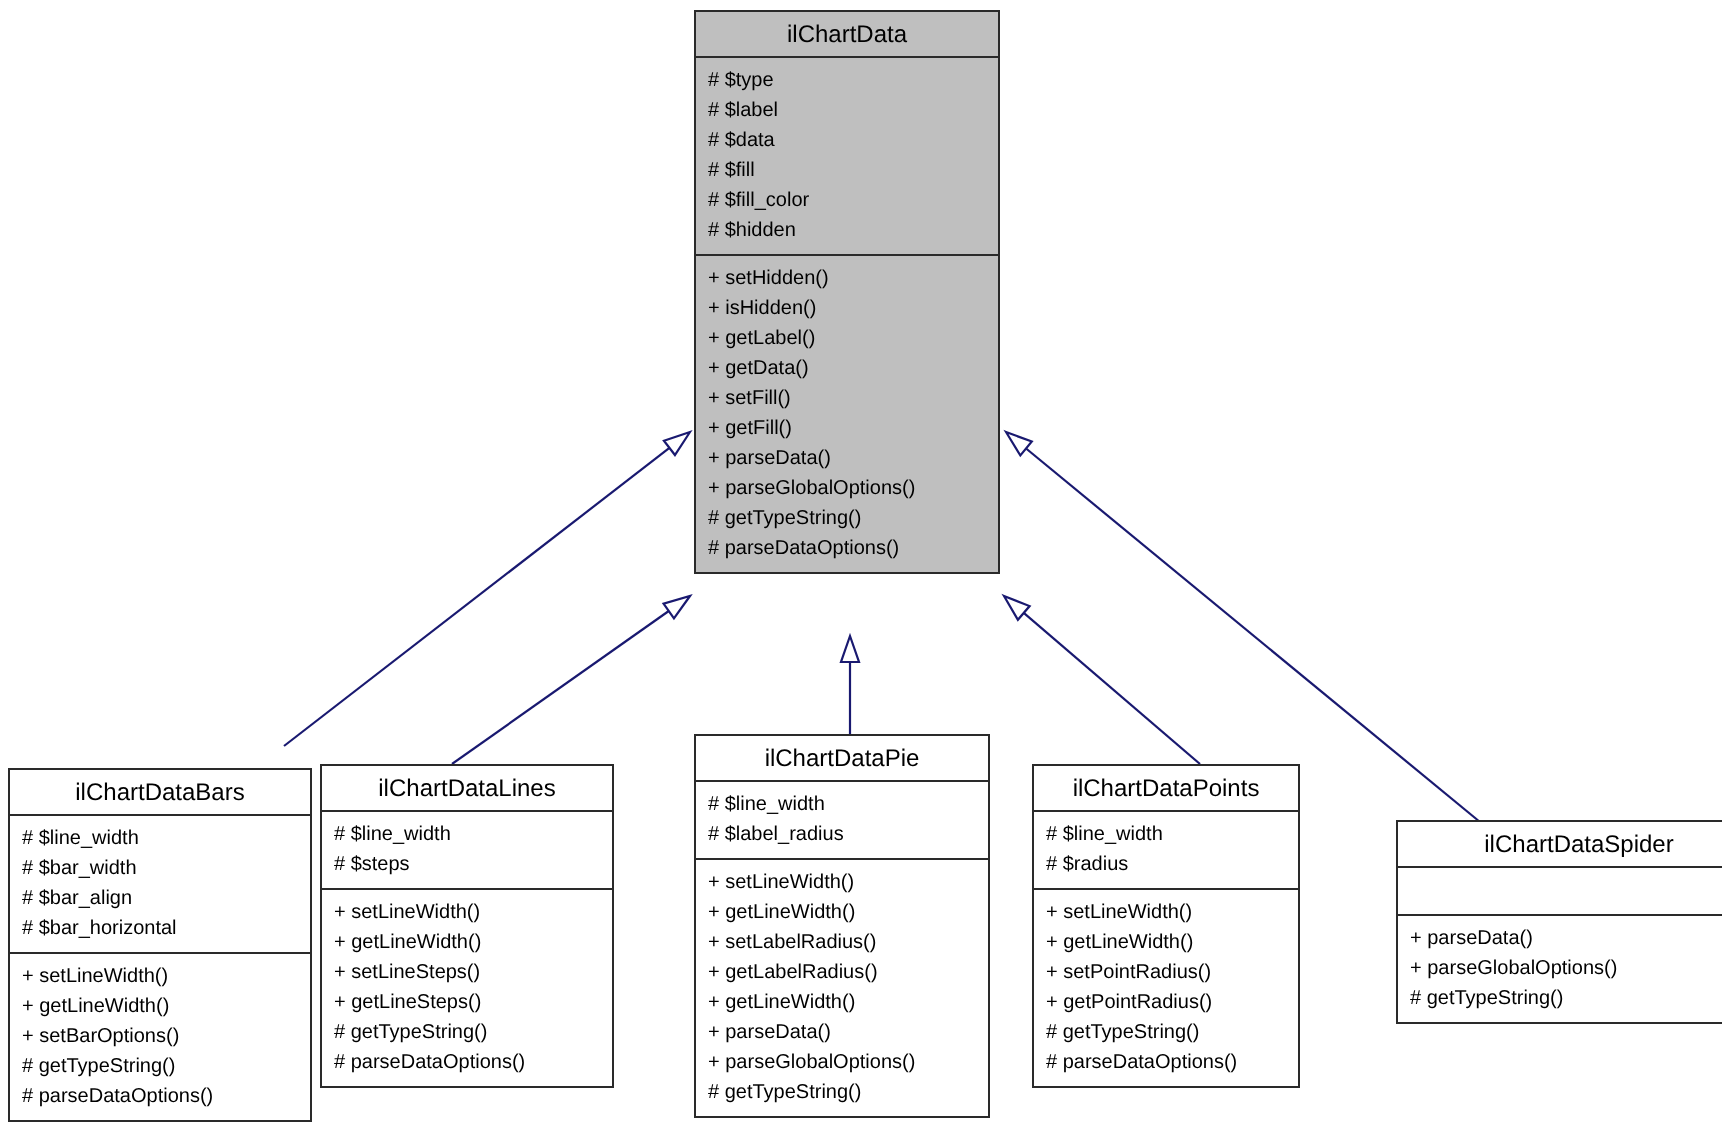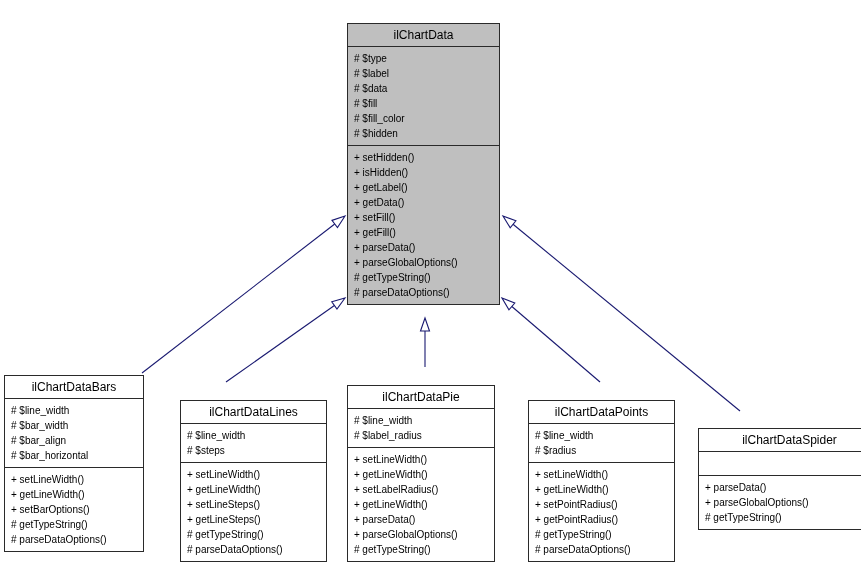--- a/index.html
+++ b/index.html
@@ -17,21 +17,20 @@
     left: 0; top: 0;
     width: 861px; height: 565px;
     z-index: 1;
   }
   .class-box {
     position: absolute;
     background: #ffffff;
     border: 1.4px solid #2a2a2a;
     z-index: 2;
     box-sizing: border-box;
-    margin-top: 18px;
   }
   .class-box.highlight { background: #bfbfbf; }
   .class-title {
     text-align: center;
     font-size: 12px;
     line-height: 13px;
     padding: 5px 4px 4px 4px;
     white-space: nowrap;
   }
   .class-section {
@@ -90,38 +89,38 @@
         <div class="member-line">+ getData()</div>
         <div class="member-line">+ setFill()</div>
         <div class="member-line">+ getFill()</div>
         <div class="member-line">+ parseData()</div>
         <div class="member-line">+ parseGlobalOptions()</div>
         <div class="member-line"># getTypeString()</div>
         <div class="member-line"># parseDataOptions()</div>
       </div>
   </div>
 
-  <div class="class-box" style="left:4px; top:357px; width:140px;">
+  <div class="class-box" style="left:4px; top:384px; width:152px;">
     <div class="class-title">ilChartDataBars</div>
     <div class="class-section">
         <div class="member-line"># $line_width</div>
         <div class="member-line"># $bar_width</div>
         <div class="member-line"># $bar_align</div>
         <div class="member-line"># $bar_horizontal</div>
       </div>
     <div class="class-section">
         <div class="member-line">+ setLineWidth()</div>
         <div class="member-line">+ getLineWidth()</div>
         <div class="member-line">+ setBarOptions()</div>
         <div class="member-line"># getTypeString()</div>
         <div class="member-line"># parseDataOptions()</div>
       </div>
   </div>
 
-  <div class="class-box" style="left:180px; top:382px; width:147px;">
+  <div class="class-box" style="left:160px; top:382px; width:147px;">
     <div class="class-title">ilChartDataLines</div>
     <div class="class-section">
         <div class="member-line"># $line_width</div>
         <div class="member-line"># $steps</div>
       </div>
     <div class="class-section">
         <div class="member-line">+ setLineWidth()</div>
         <div class="member-line">+ getLineWidth()</div>
         <div class="member-line">+ setLineSteps()</div>
         <div class="member-line">+ getLineSteps()</div>
@@ -133,28 +132,29 @@
   <div class="class-box" style="left:347px; top:367px; width:148px;">
     <div class="class-title">ilChartDataPie</div>
     <div class="class-section">
         <div class="member-line"># $line_width</div>
         <div class="member-line"># $label_radius</div>
       </div>
     <div class="class-section">
         <div class="member-line">+ setLineWidth()</div>
         <div class="member-line">+ getLineWidth()</div>
         <div class="member-line">+ setLabelRadius()</div>
+        <div class="member-line">+ getLabelRadius()</div>
         <div class="member-line">+ getLineWidth()</div>
         <div class="member-line">+ parseData()</div>
         <div class="member-line">+ parseGlobalOptions()</div>
         <div class="member-line"># getTypeString()</div>
       </div>
   </div>
 
-  <div class="class-box" style="left:528px; top:382px; width:147px;">
+  <div class="class-box" style="left:516px; top:382px; width:134px;">
     <div class="class-title">ilChartDataPoints</div>
     <div class="class-section">
         <div class="member-line"># $line_width</div>
         <div class="member-line"># $radius</div>
       </div>
     <div class="class-section">
         <div class="member-line">+ setLineWidth()</div>
         <div class="member-line">+ getLineWidth()</div>
         <div class="member-line">+ setPointRadius()</div>
         <div class="member-line">+ getPointRadius()</div>

